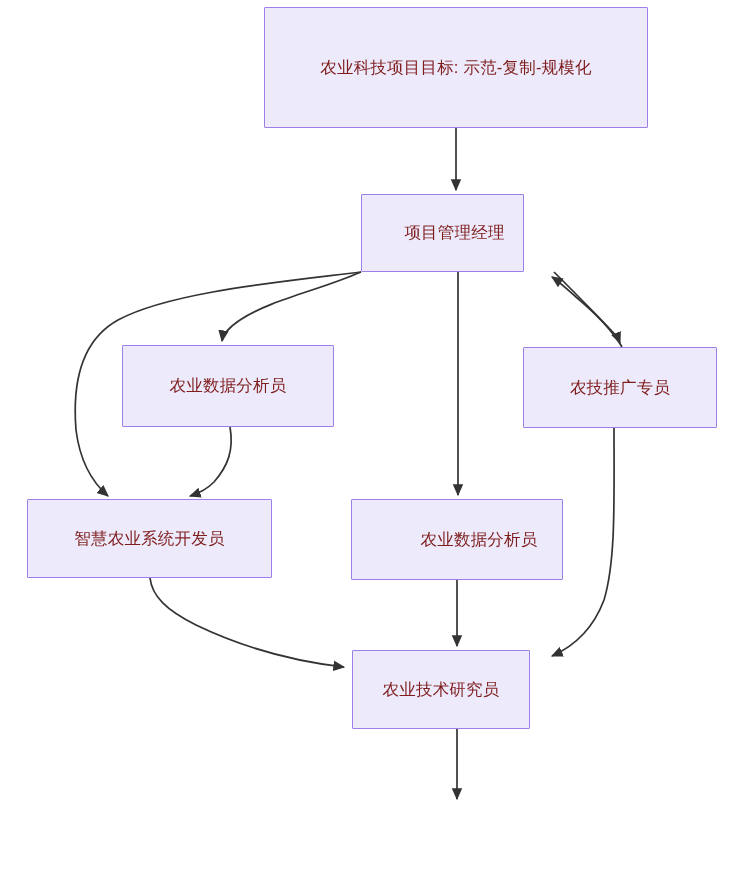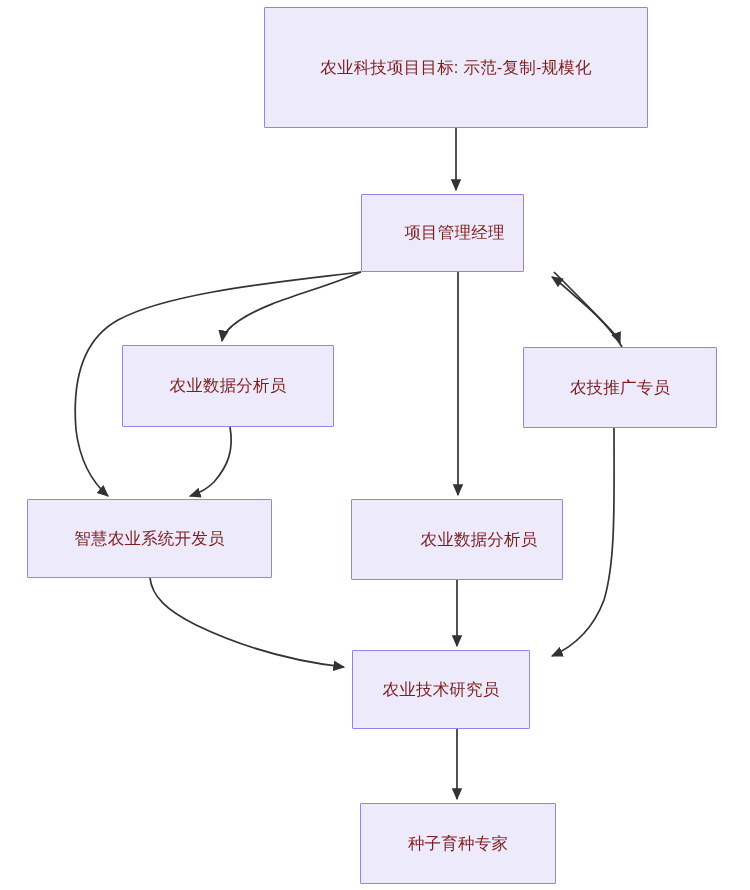--- a/index.html
+++ b/index.html
@@ -108,17 +108,14 @@
   </div>
 
   <div class="node" style="left:351px; top:499px; width:212px; height:81px;padding-left:44px;">
     <span class="node-label">农业数据分析员</span>
   </div>
 
   <div class="node" style="left:352px; top:650px; width:178px; height:79px;">
     <span class="node-label">农业技术研究员</span>
   </div>
 
-  <div class="node" style="left:360px; top:803px; width:196px; height:81px;">
-    <span class="node-label">种子育种专家</span>
-  </div>
 
 </div>
 
 </body></html>

